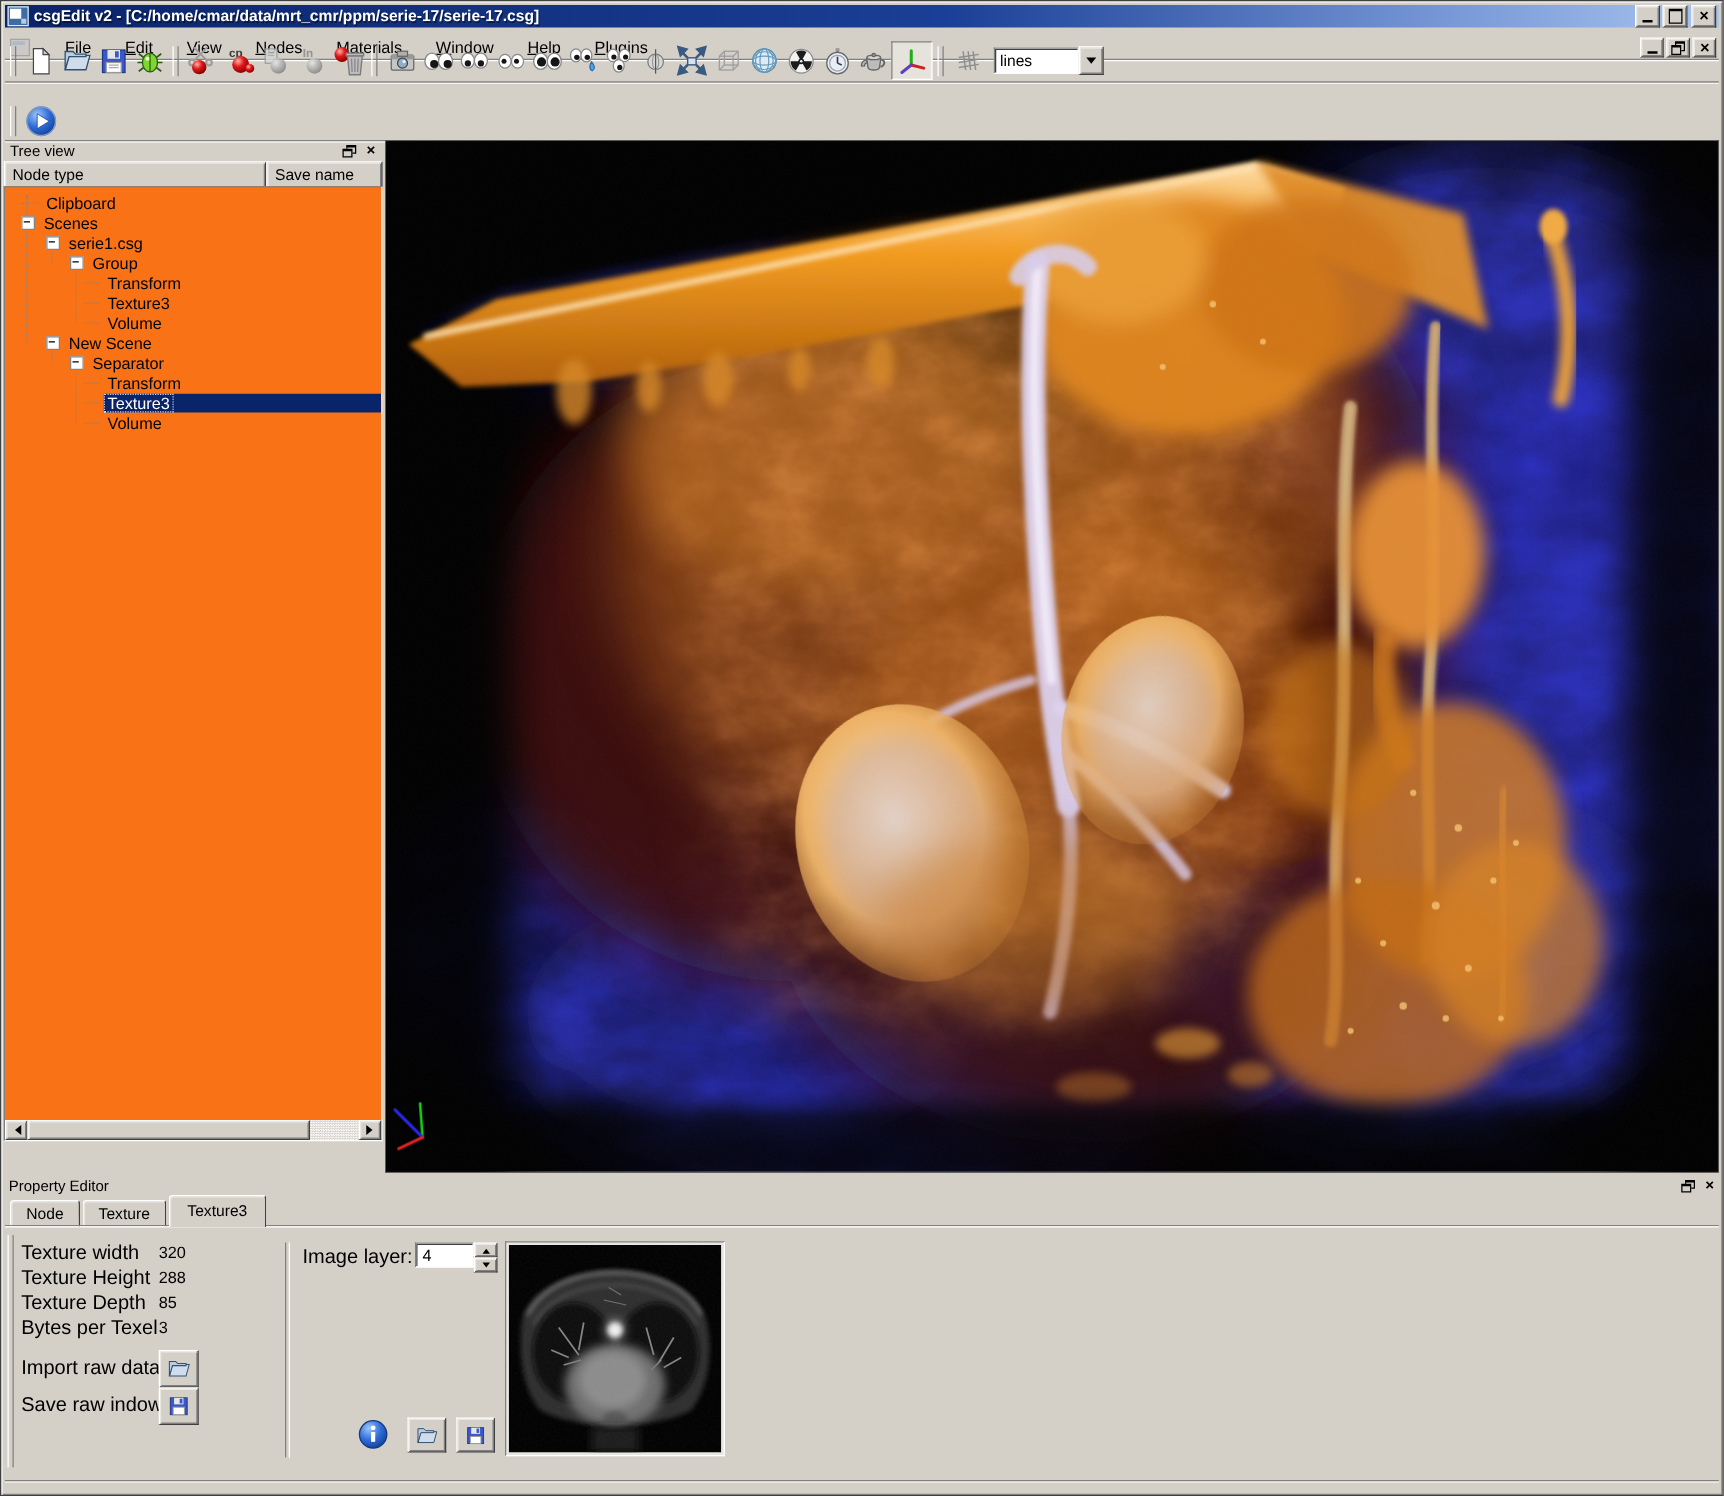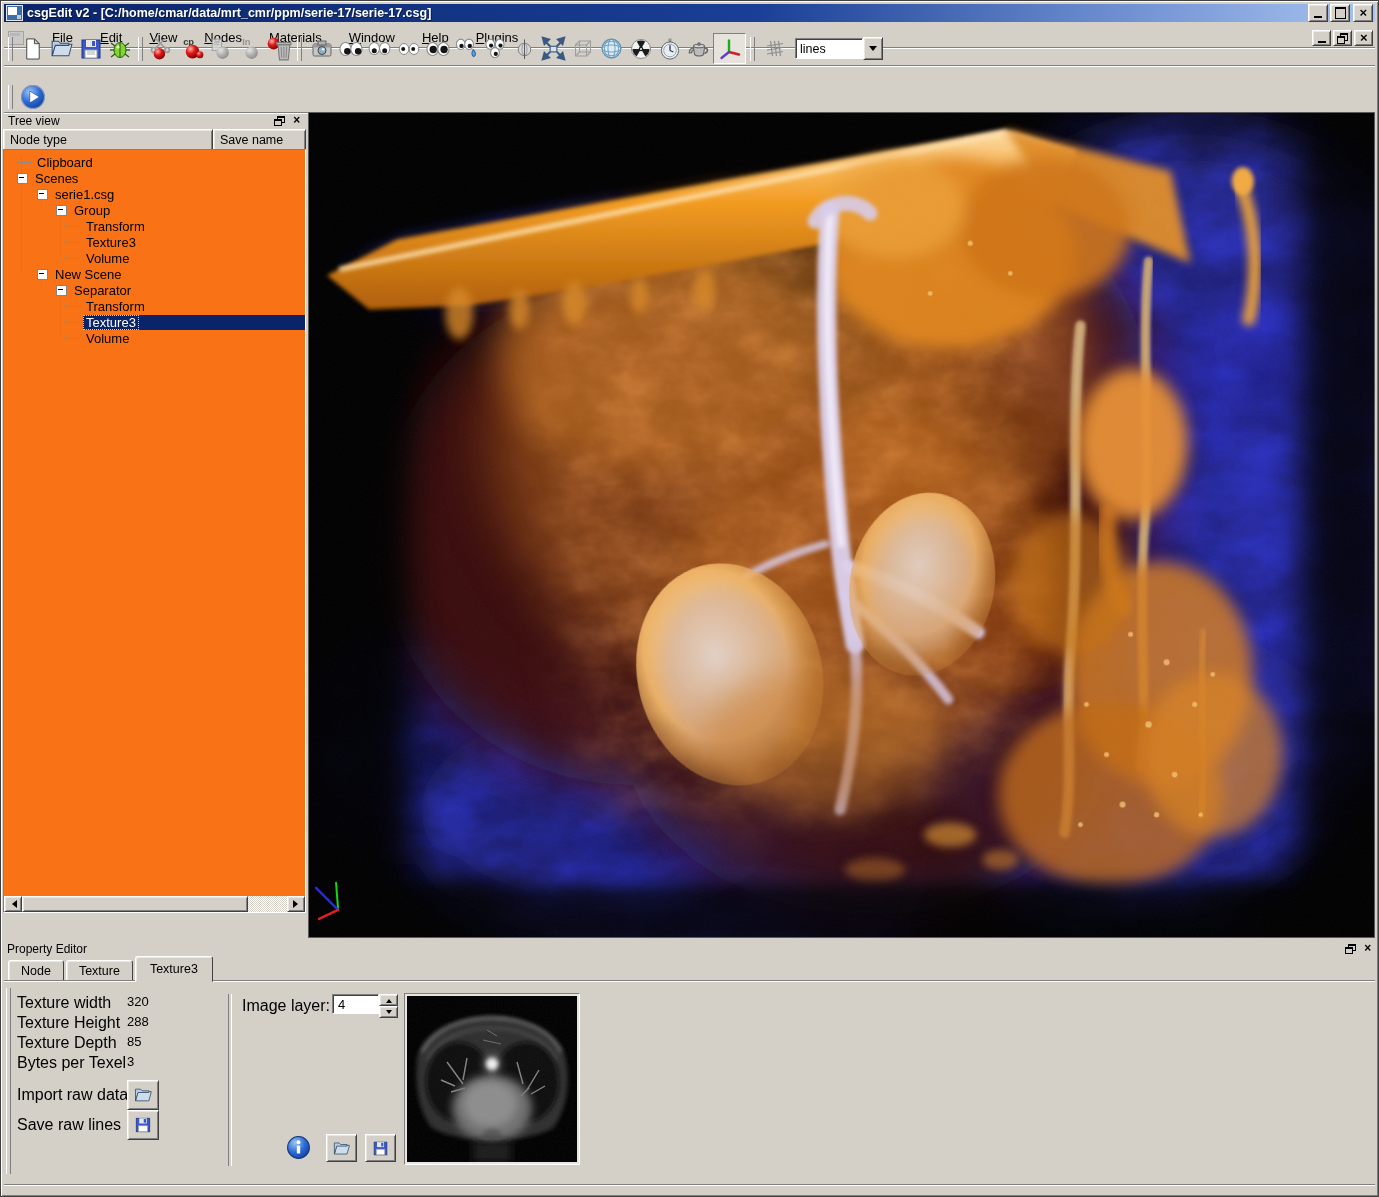--- a/index.html
+++ b/index.html
@@ -733,21 +733,21 @@
     <span class="plabel" style="left:13px;top:72px">Bytes per Texel</span>
     <span class="pval" style="left:123px;top:72px">3</span>
 
     <span class="plabel" style="left:13px;top:104px">Import raw data</span>
     <span class="pbtn raised" style="left:123px;top:98px">
         <svg width="20" height="20" viewBox="0 0 24 24">
           <path d="M3 19L6 8h16l-3 11z" fill="#cfdcec" stroke="#33506e"></path>
           <path d="M3 19V5h6l2 2h8v2H6z" fill="#b9cde4" stroke="#33506e"></path>
         </svg>
       </span>
-    <span class="plabel" style="left:13px;top:134px">Save raw lines</span>
+    <span class="plabel" style="left:13px;top:134px">Save raw indow</span>
     <span class="pbtn raised" style="left:123px;top:128px">
         <svg width="18" height="18" viewBox="0 0 24 24">
           <rect x="3" y="3" width="18" height="18" fill="#3b58c9" stroke="#1e3788"></rect>
           <rect x="7" y="3" width="10" height="7" fill="#e6e6e6"></rect>
           <rect x="13" y="4" width="3" height="5" fill="#3b58c9"></rect>
           <rect x="6" y="13" width="12" height="8" fill="#fff" stroke="#9a9a9a"></rect>
         </svg>
       </span>
 
     <span class="vsep" style="left:224px;top:12px;height:172px"></span>

